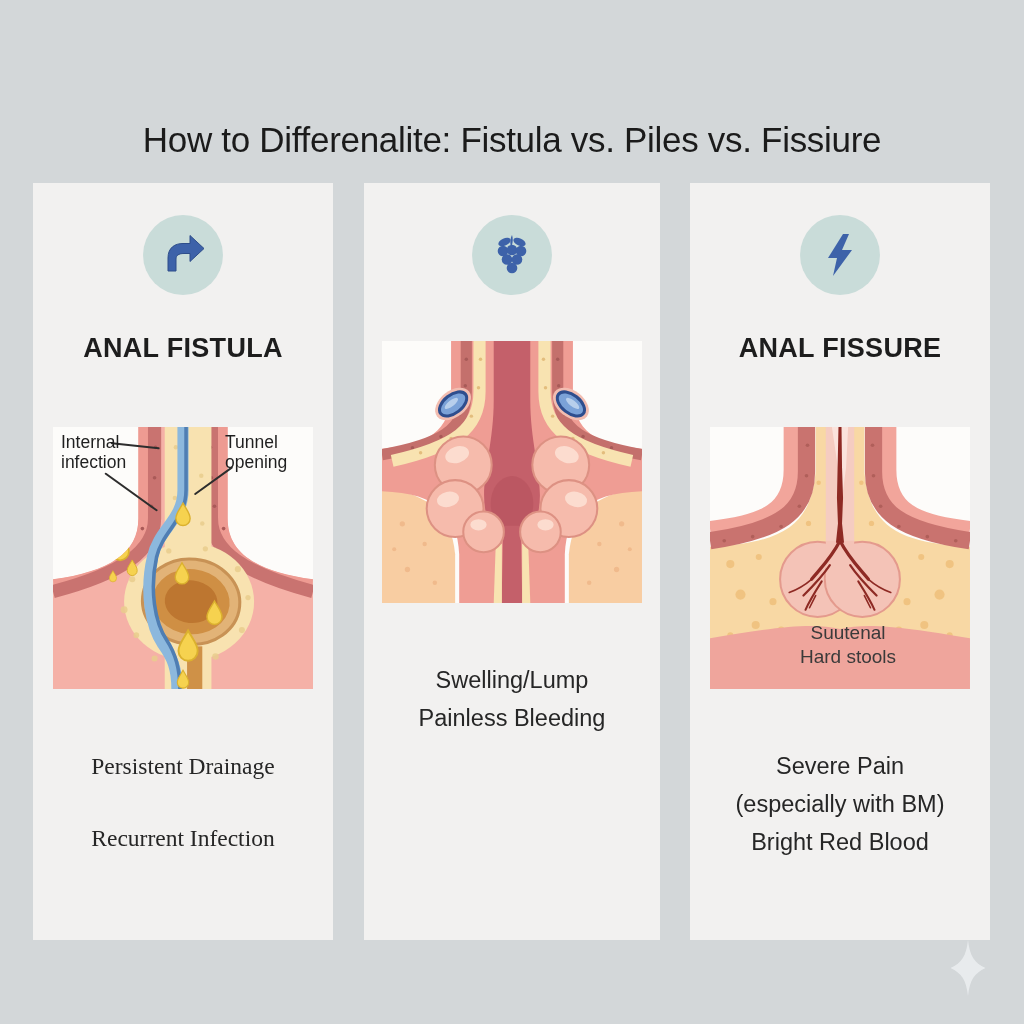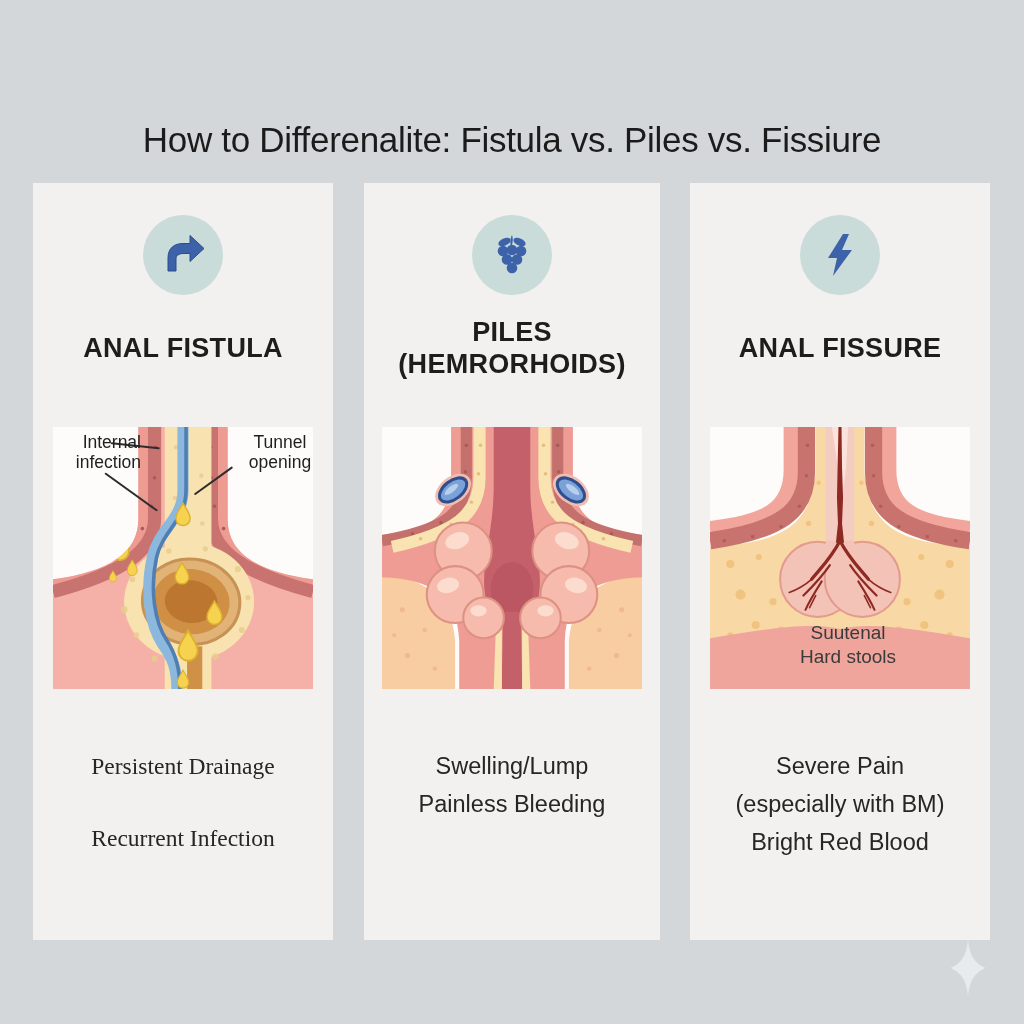--- a/index.html
+++ b/index.html
@@ -33,22 +33,22 @@
     line-height:32px;letter-spacing:0.3px;
   }
   .illus{
     width:260px;height:262px;margin:46px auto 0;position:relative;
     background:#fdfcfa;
   }
   .illus svg{display:block;width:100%;height:100%;}
   .anno{
     position:absolute;font-size:17.5px;line-height:20px;color:#1f1f1f;
   }
-  .anno.left{left:16px;top:5px;width:72px;text-align:right;}
-  .anno.right{left:188px;top:5px;width:78px;text-align:center;}
+  .anno.left{left:8px;top:5px;width:72px;text-align:left;}
+  .anno.right{left:172px;top:5px;width:78px;text-align:left;}
   .caption{
     position:absolute;left:16px;right:0;top:194px;text-align:center;
     font-size:19px;line-height:23.5px;color:#3a3a3a;
   }
   .symptoms{margin-top:62px;text-align:center;}
   .sym{font-size:23.5px;line-height:30px;color:#262626;margin-bottom:8px;}
   .c1 .sym{margin-bottom:42px;font-family:Liberation Serif, serif;}
   .sparkle{position:absolute;left:946px;top:940px;width:44px;height:56px;}
 </style>
 </head>
@@ -167,24 +167,20 @@
         <ellipse cx="31.5" cy="11" rx="6.5" ry="3.6" transform="rotate(24 31.5 11)"></ellipse>
         <circle cx="15" cy="20" r="5.3"></circle>
           <circle cx="24" cy="19" r="5.3"></circle>
           <circle cx="33" cy="20" r="5.3"></circle>
         <circle cx="19" cy="28.5" r="5.3"></circle>
           <circle cx="29" cy="28.5" r="5.3"></circle>
         <circle cx="24" cy="37" r="5.3"></circle>
       </g>
     </svg>
   </div>
-  <div class="title-block">
-    <div class="card-title">PILES</div>
-    <div class="card-title">(HEMRORHOIDS)</div>
-  </div>
 
   <div class="illus">
     <svg viewBox="0 0 256 258">
       <rect x="0" y="0" width="256" height="258" fill="#fdfcfa"></rect>
       <g>
         <path d="M0,146 C40,148 68,166 72,210 L72,258 L0,258 Z" fill="#f8cda2"></path>
         <path d="M256,146 C216,148 188,166 184,210 L184,258 L256,258 Z" fill="#f8cda2"></path>
         <g fill="#edb283" opacity="0.7">
           <circle cx="20" cy="180" r="2.6"></circle>
             <circle cx="42" cy="200" r="2.2"></circle>

